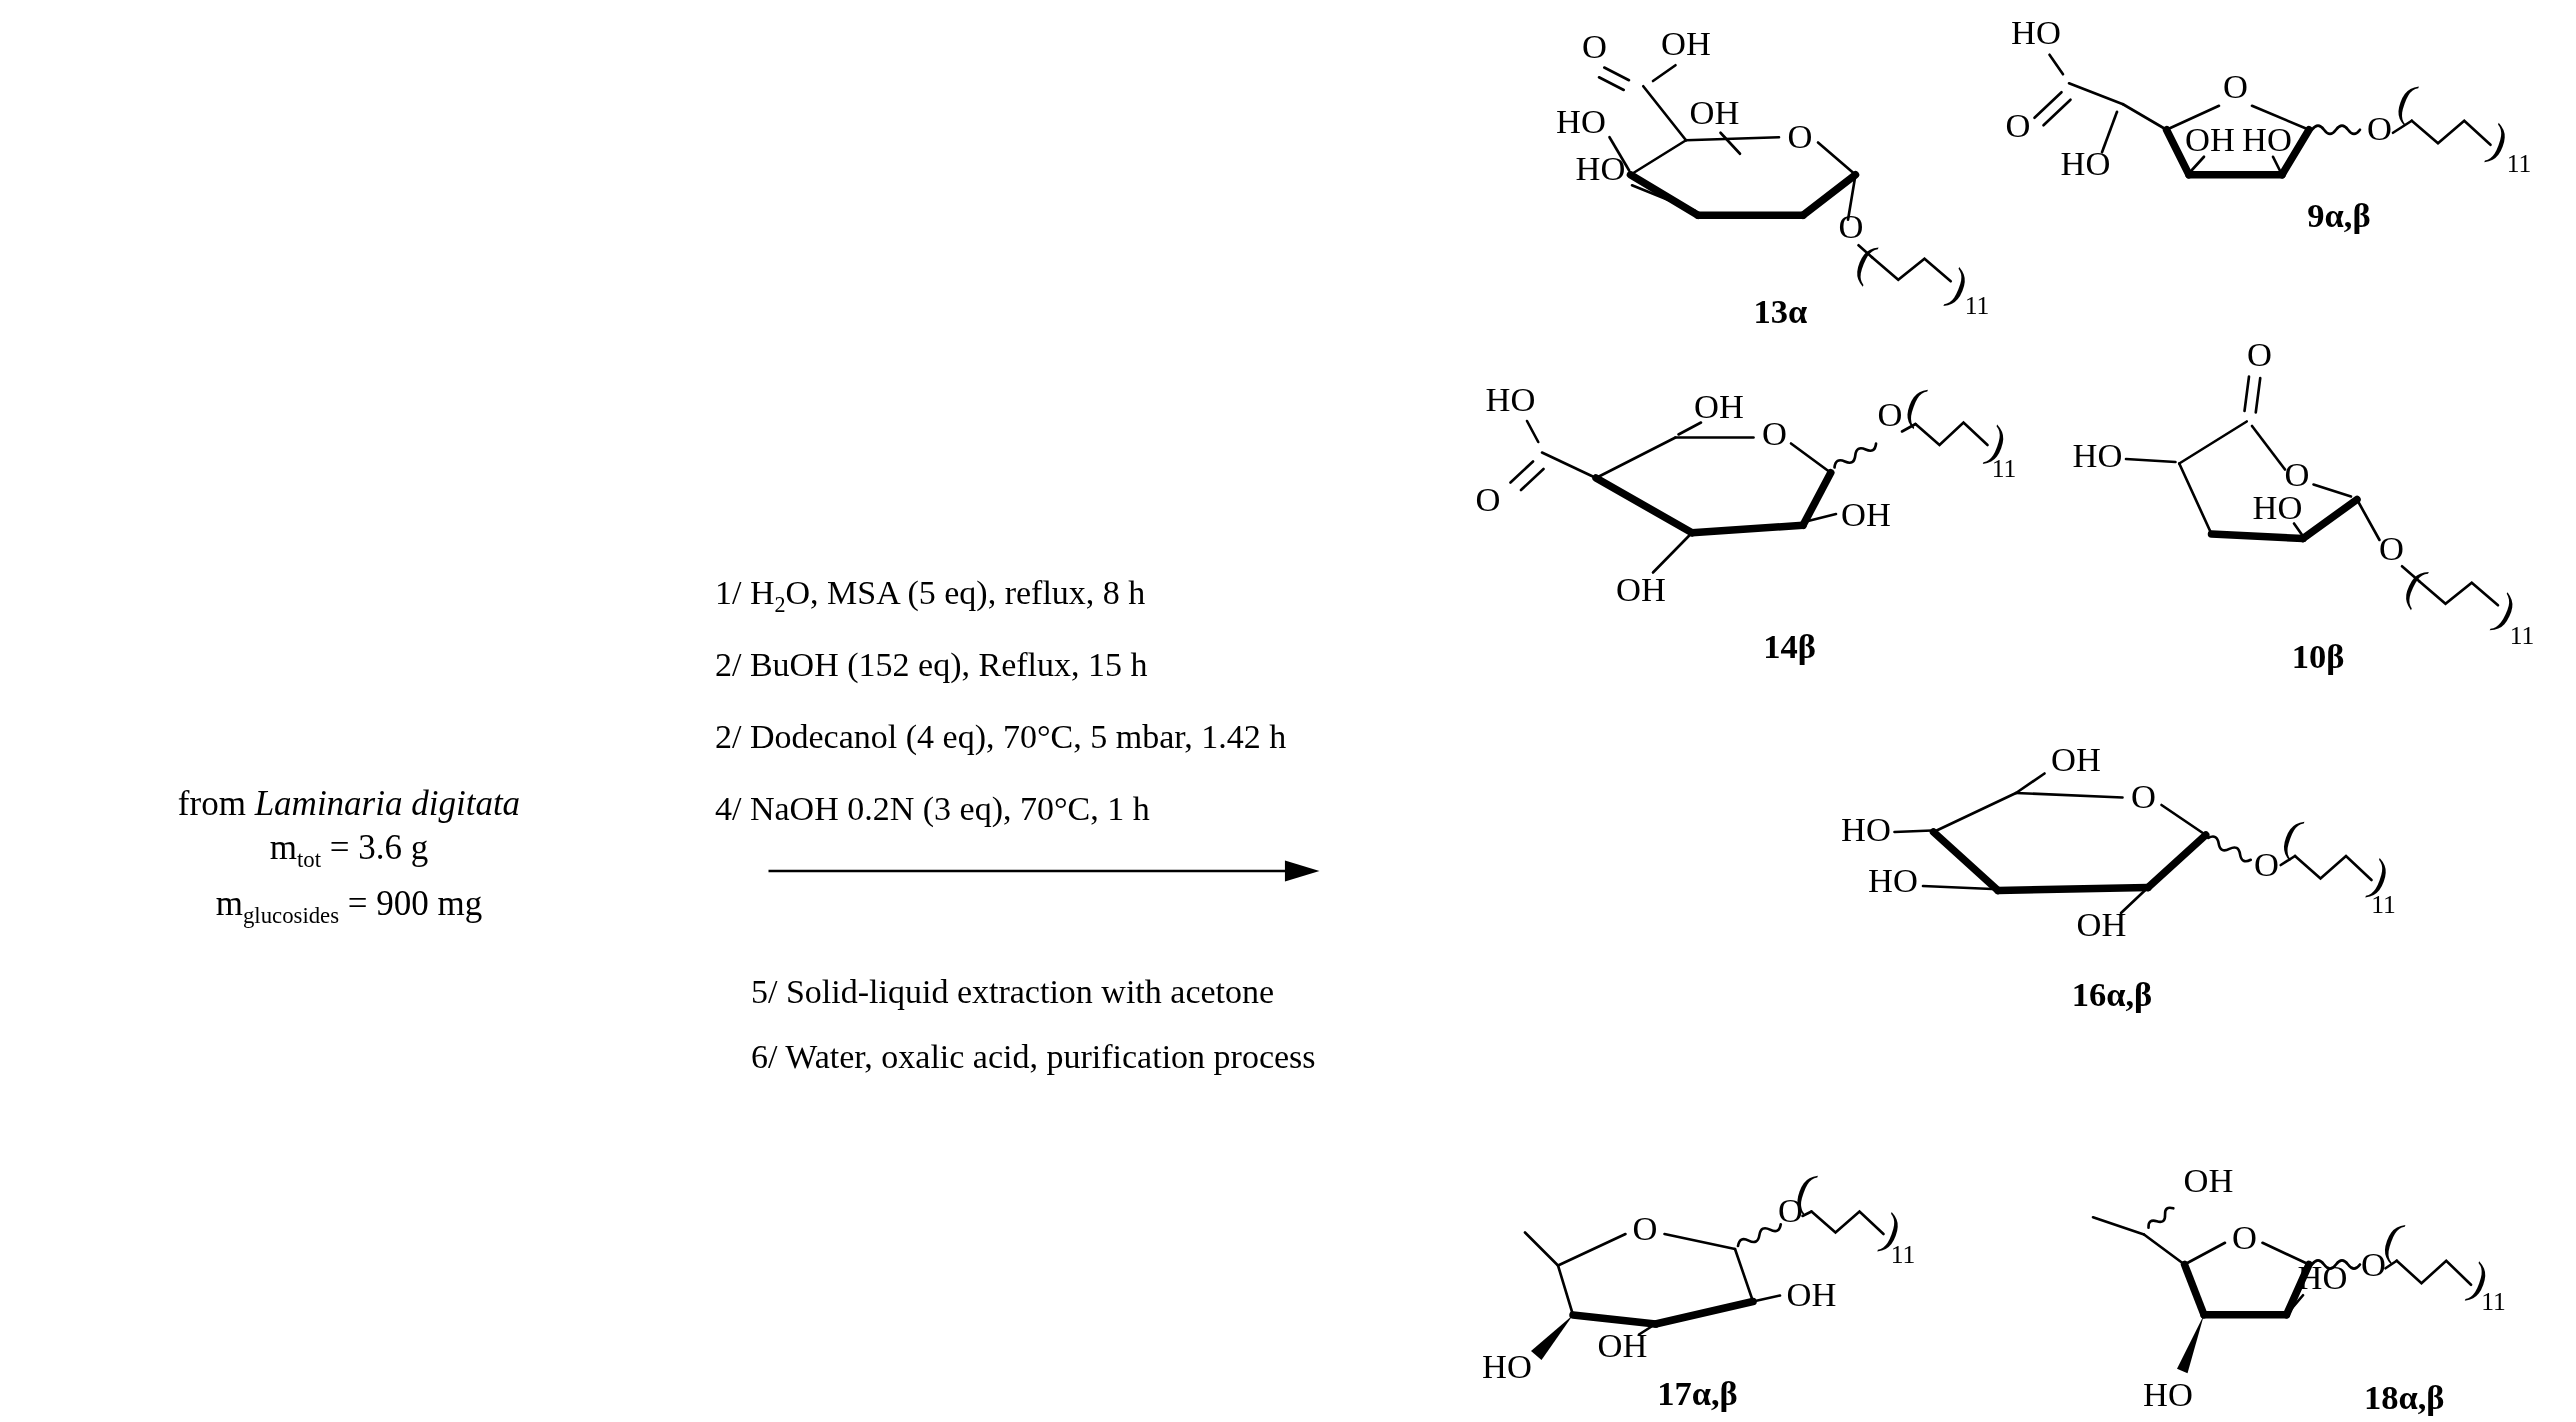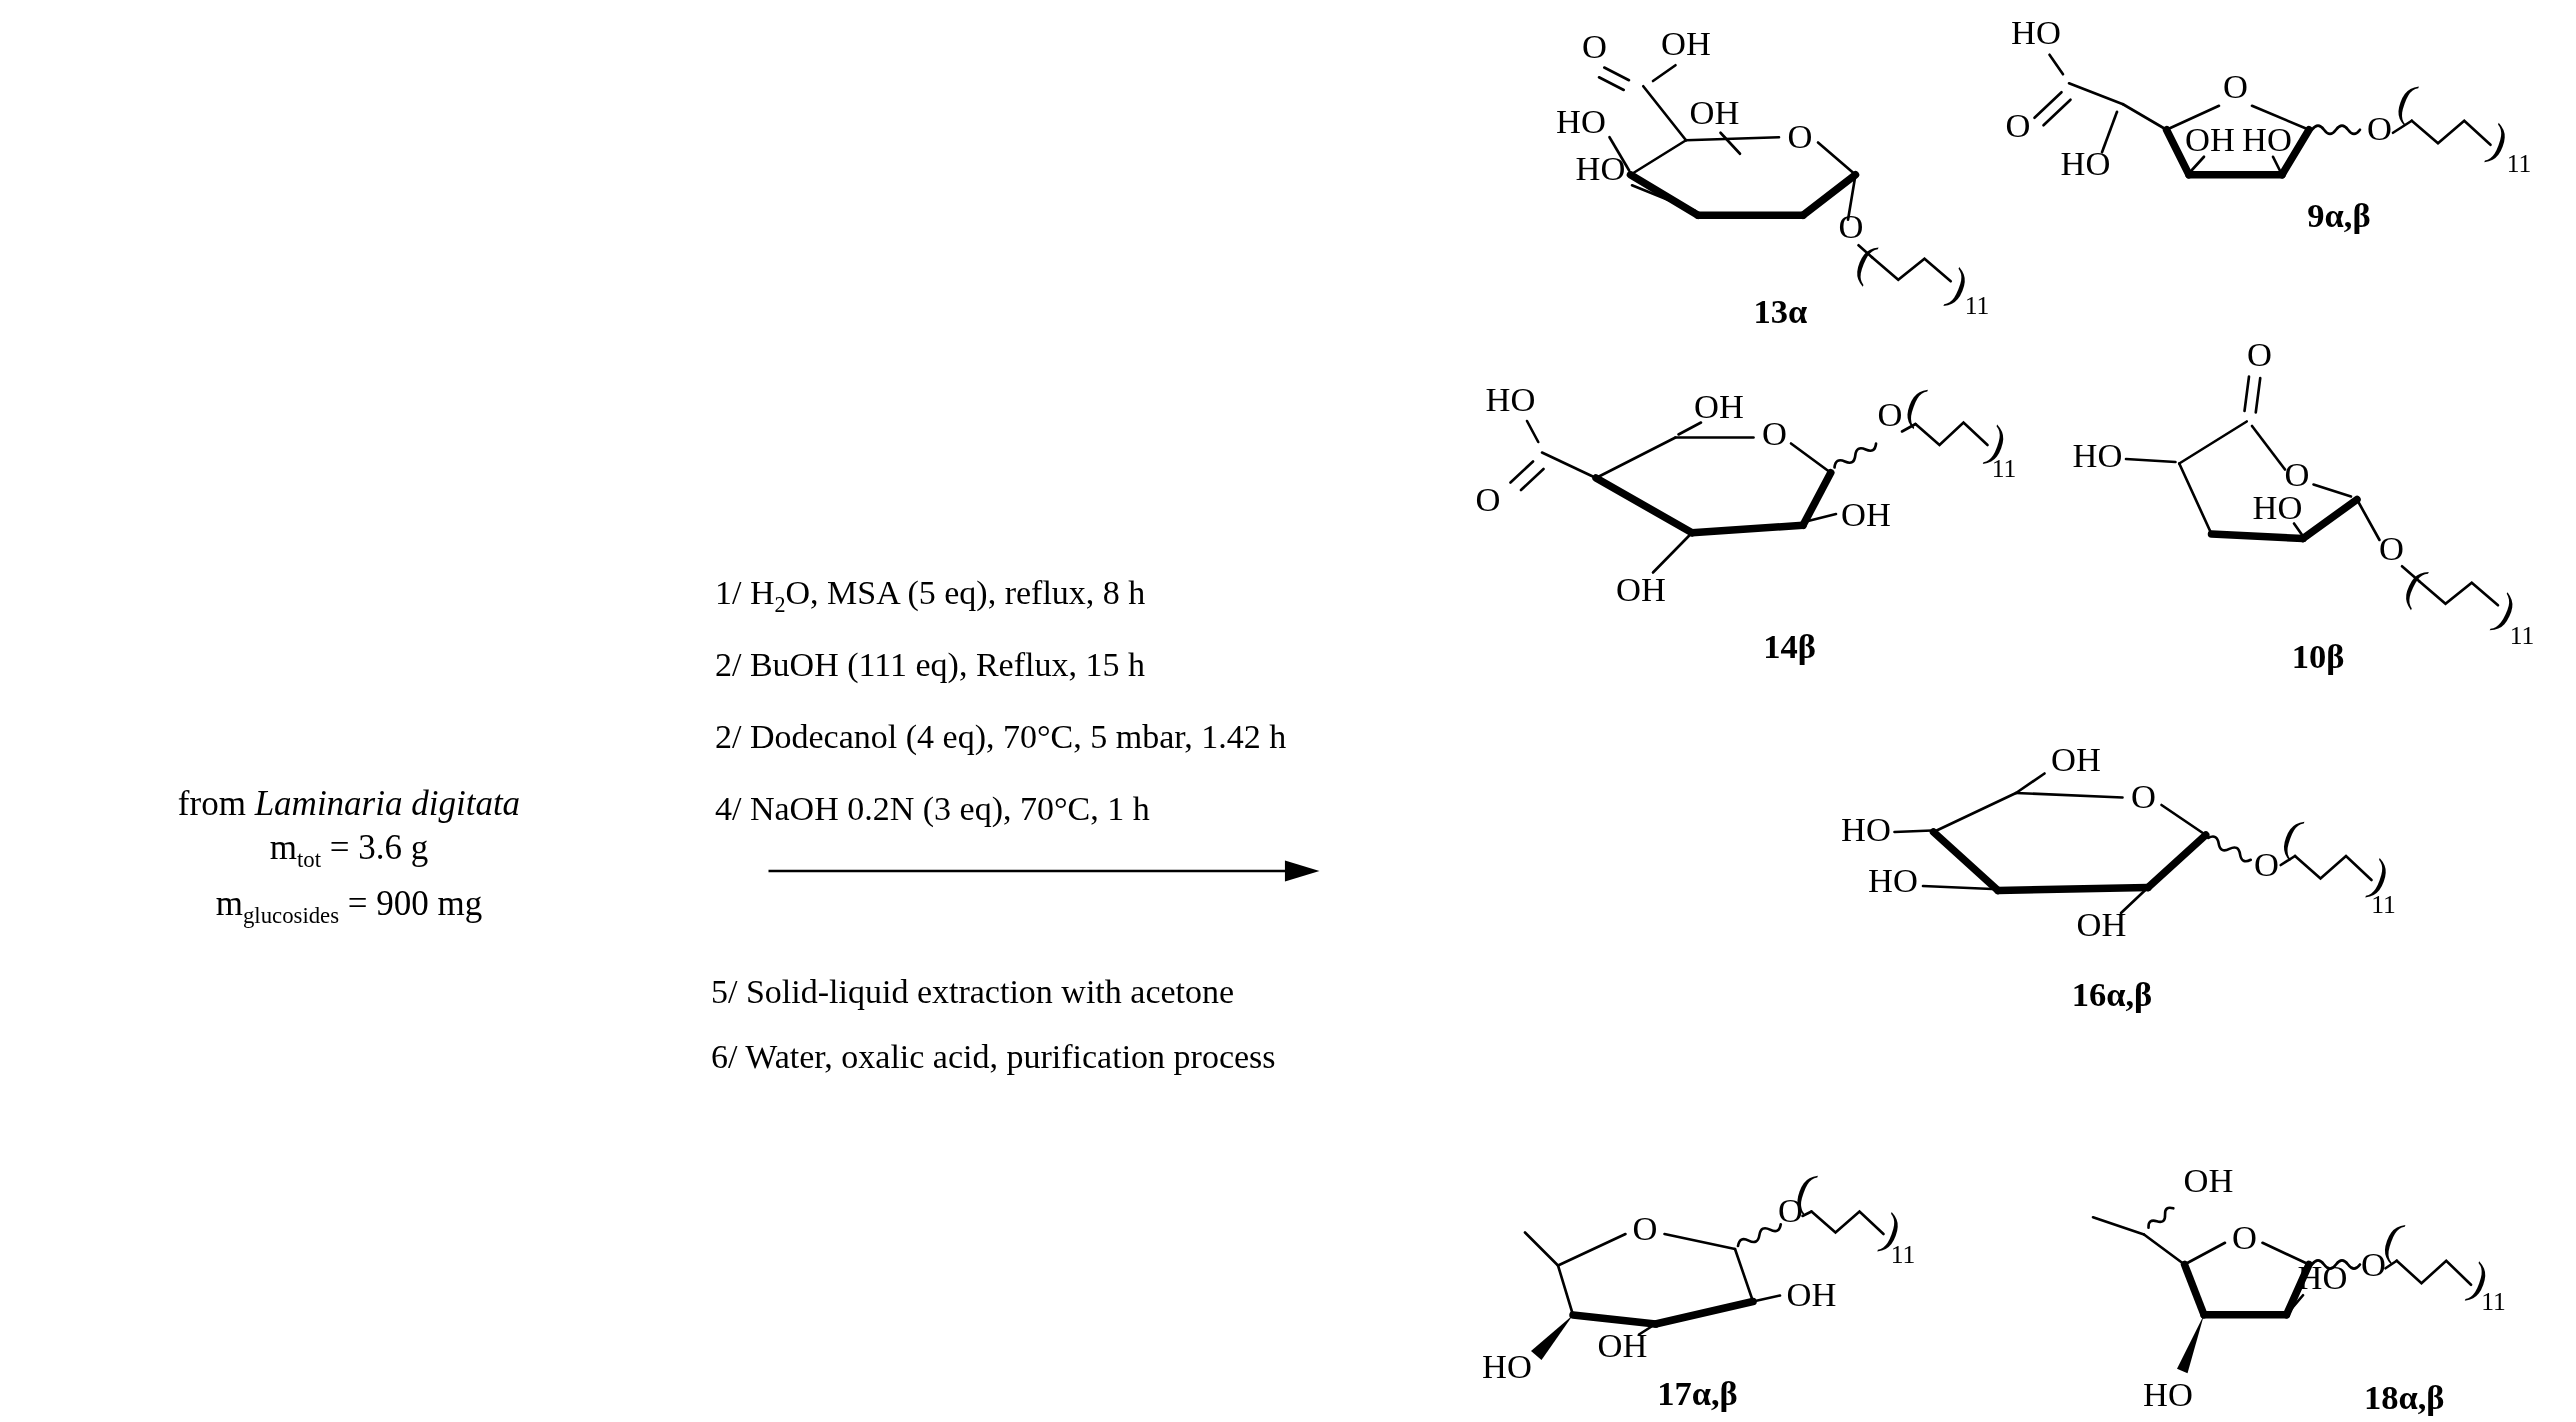--- a/index.html
+++ b/index.html
@@ -8,21 +8,21 @@
   .canvas{position:relative;width:2576px;height:1423px;background:#fff;overflow:hidden;}
 
   .source-block{position:absolute;left:7.5px;top:782px;width:683px;text-align:center;
                 font-size:35px;line-height:44px;}
   .source-block i{}
   sub{font-size:0.65em;}
 
   .conditions-top{position:absolute;left:715px;top:557px;font-size:34px;}
   .conditions-top .cond{height:72px;line-height:72px;white-space:nowrap;}
   .conditions-bottom{position:absolute;left:711px;top:959px;font-size:34px;}
-  .conditions-bottom .cond{height:65px;line-height:65px;white-space:nowrap;}
+  .conditions-bottom .cond{height:65px;line-height:65px;white-space:nowrap;margin-left:40px;}
 
   .arrow{position:absolute;left:764px;top:846px;}
 
   .mol{position:absolute;}
   .mol line,.mol path{stroke:#000;stroke-width:3.5;fill:none;stroke-linecap:round;}
   .mol .bold{stroke-width:10;}
   .mol polygon{fill:#000;stroke:none;}
   .mol text{fill:#000;font-family:"Liberation Serif","DejaVu Serif",serif;
             font-size:46px;text-anchor:middle;}
   .mol text.paren{font-size:62px;font-weight:400;}
@@ -43,21 +43,21 @@
 <div class="canvas">
 
   <div class="source-block">
     <div><span>from </span><i>Laminaria digitata</i></div>
     <div><span>m</span><sub>tot</sub><span> = 3.6 g</span></div>
     <div><span>m</span><sub>glucosides</sub><span> = 900 mg</span></div>
   </div>
 
   <div class="conditions-top">
     <div class="cond"><span>1/ H</span><sub>2</sub><span>O, MSA (5 eq), reflux, 8 h</span></div>
-    <div class="cond">2/ BuOH (111 eq), Reflux, 15 h</div>
+    <div class="cond">2/ BuOH (152 eq), Reflux, 15 h</div>
     <div class="cond">2/ Dodecanol (4 eq), 70°C, 5 mbar, 1.42 h</div>
     <div class="cond">4/ NaOH 0.2N (3 eq), 70°C, 1 h</div>
   </div>
 
   <svg class="arrow" width="563" height="50" viewBox="0 0 750 66">
     <line x1="6" y1="33" x2="696" y2="33" stroke="#000" stroke-width="3.5"></line>
     <polygon points="694,19 740,33 694,47" fill="#000"></polygon>
   </svg>
 
   <div class="conditions-bottom">

